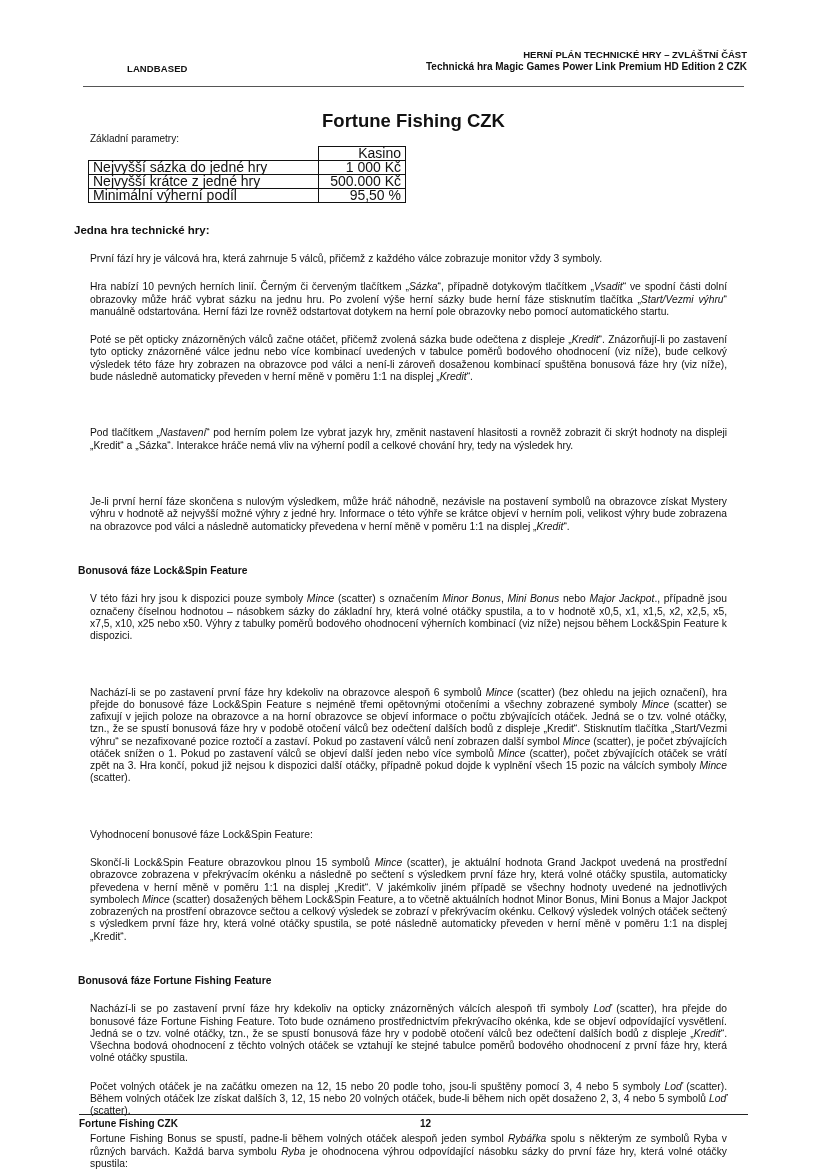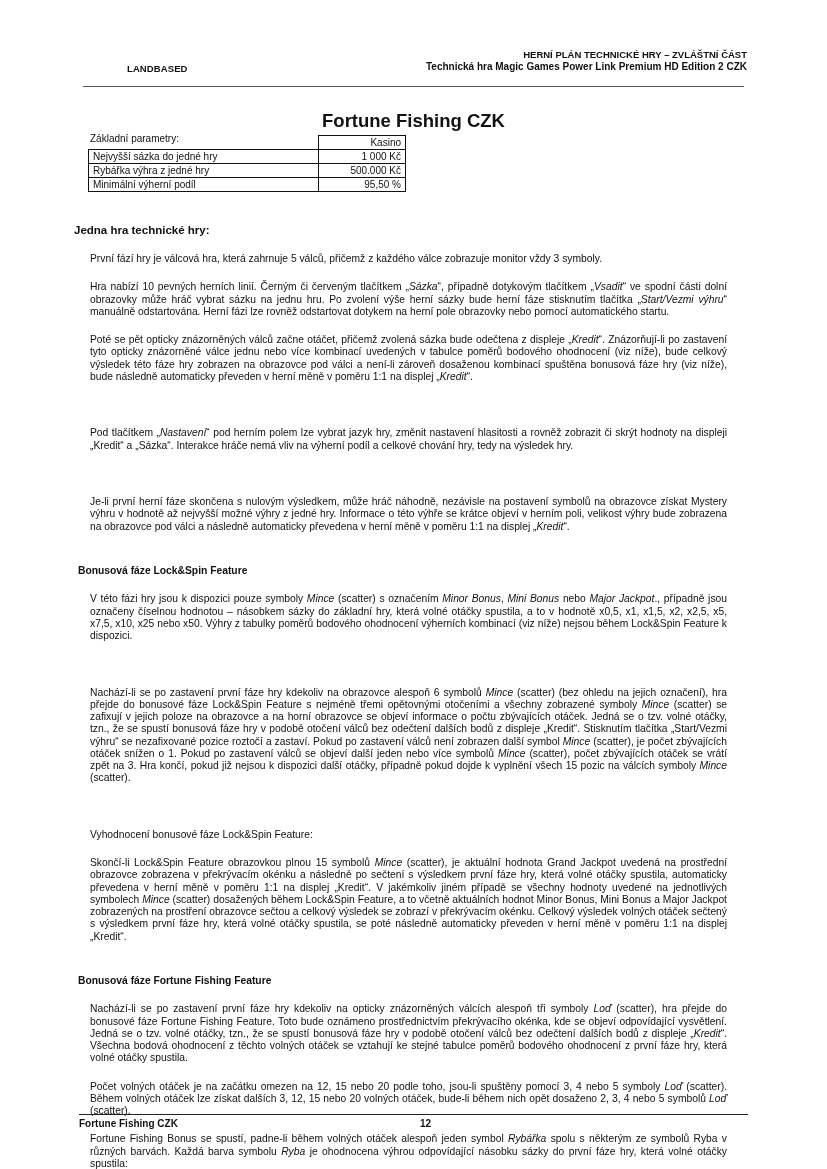--- a/index.html
+++ b/index.html
@@ -10,21 +10,21 @@
   .hdr-left { position: absolute; left: 79px; top: 63px; font-weight: bold; font-size: 9.5px; letter-spacing: 0.1px; margin-left: 48px; }
   .hdr-right { position: absolute; right: 80px; top: 49px; text-align: right; font-weight: bold; }
   .hdr-right .l1 { font-size: 9.5px; line-height: 12px; }
   .hdr-right .l2 { font-size: 10px; line-height: 12px; text-align: right; }
   .hdr-rule { position: absolute; left: 83px; width: 661px; top: 86px; height: 0; border-top: 1.2px solid #555; }
 
   .title { position: absolute; left: 0; width: 827px; top: 110px; text-align: center;
            font-size: 18.5px; font-weight: bold; }
   .sub { position: absolute; left: 90px; top: 133px; font-size: 10px; font-weight: normal; }
 
-  table.params { position: absolute; left: 88px; top: 135px; border-collapse: collapse; font-size: 10px; }
+  table.params { position: absolute; left: 88px; top: 146px; border-collapse: collapse; font-size: 14px; }
   table.params td { border: 1px solid #111; padding: 0 4px; height: 13px; line-height: 13px; }
   table.params td.lbl { width: 221px; text-align: left; }
   table.params td.val { width: 78px; text-align: right; }
   table.params td.blank { border: none; }
 
   .body { position: absolute; left: 74px; width: 669px; top: 224px; font-size: 10.3px; line-height: 12.25px;
           text-align: justify; }
   .body p { margin: 16px; }
   .body .gap { height: 12.25px; }
   .body h3 { margin: 0; font-size: 11.5px; font-weight: bold; line-height: 13px; }
@@ -54,21 +54,21 @@
     <tbody>
         <tr>
       <td class="lbl blank"></td>
       <td class="val">Kasino</td>
     </tr>
     <tr>
       <td class="lbl">Nejvyšší sázka do jedné hry</td>
       <td class="val">1 000 Kč</td>
     </tr>
     <tr>
-      <td class="lbl">Rybářka výhra z jedné hry</td>
+      <td class="lbl">Nejvyšší krátce z jedné hry</td>
       <td class="val">500.000 Kč</td>
     </tr>
     <tr>
       <td class="lbl">Minimální výherní podíl</td>
       <td class="val">95,50 %</td>
     </tr>
   </tbody>
     </table>
 
   <div class="body">

